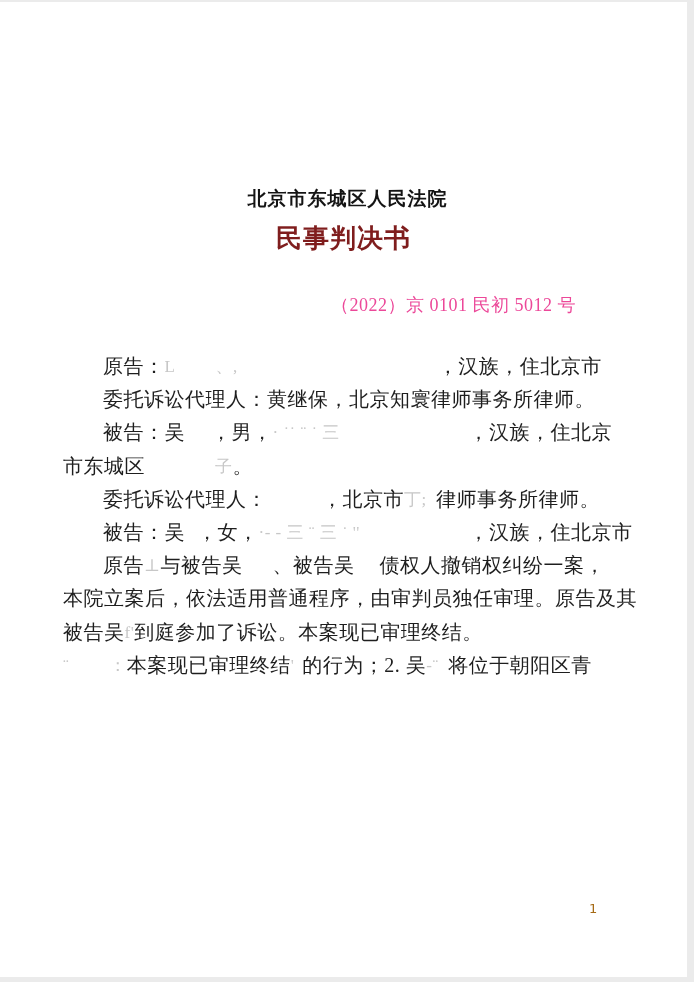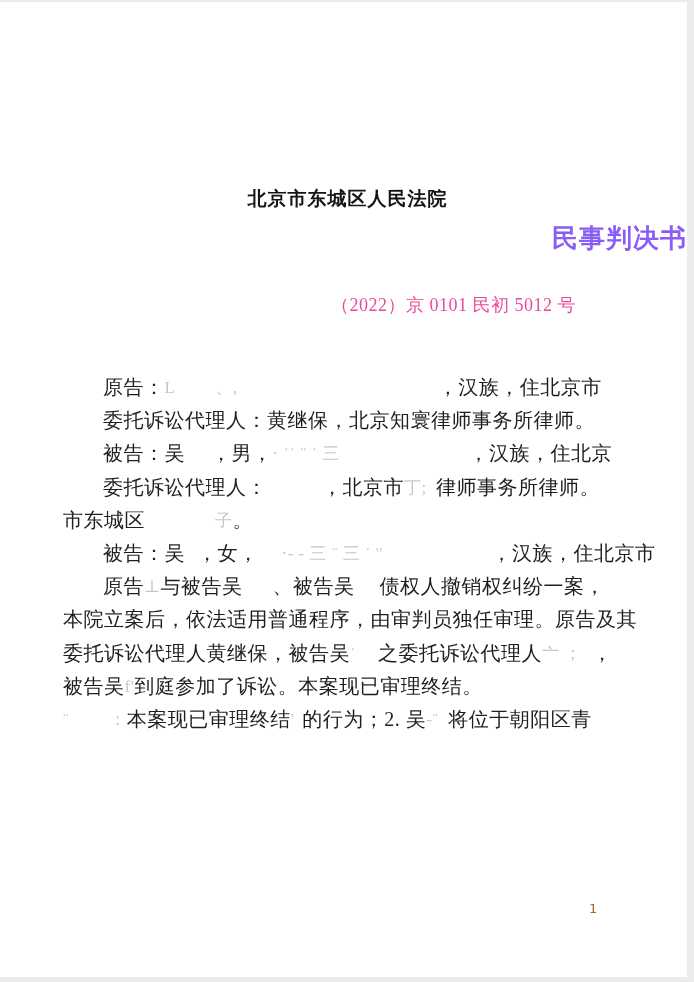--- a/index.html
+++ b/index.html
@@ -31,39 +31,39 @@
     font-size: 19px;
     font-weight: bold;
     letter-spacing: 1px;
     color: #141414;
   }
   .doc-type {
     position: absolute;
     top: 219px;
     left: 0;
     width: 100%;
-    text-align: right;
+    text-align: center;
     font-size: 26px;
     font-weight: bold;
     letter-spacing: 1px;
-    color: #8b5cf6;
+    color: #7f1d1d;
   }
   .case-number {
     position: absolute;
     left: 331px;
     top: 291px;
     font-size: 18px;
     color: #ec4899;
     letter-spacing: 0.5px;
     white-space: nowrap;
   }
   .doc-body {
     position: absolute;
     left: 63px;
-    top: 369px;
+    top: 348px;
     width: 578px;
   }
   .doc-line {
     height: 33.2px;
     line-height: 33.2px;
     font-size: 20px;
     color: #1e1e1e;
     white-space: nowrap;
     letter-spacing: 0.5px;
   }
@@ -101,23 +101,22 @@
 <body>
 
 <div class="page">
   <div class="court-name">北京市东城区人民法院</div>
   <div class="doc-type">民事判决书</div>
   <div class="case-number">（2022）京 0101 民初 5012 号</div>
   <div class="doc-body">
       <div class="doc-line indent"><span class="seg-text">原告：</span><span class="seg-faint">L</span><span class="seg-gap" style="width: 40px;"></span><span class="seg-faint">、,</span><span class="seg-gap" style="width: 200px;"></span><span class="seg-text">，汉族，住北京市</span></div>
       <div class="doc-line indent"><span class="seg-text">委托诉讼代理人：黄继保，北京知寰律师事务所律师。</span></div>
       <div class="doc-line indent"><span class="seg-text">被告：吴</span><span class="seg-gap" style="width: 26px;"></span><span class="seg-text">，男，</span><span class="seg-gap" style="width: 196px;">· ˙˙ ¨ ˙ 三</span><span class="seg-text">，汉族，住北京</span></div>
+      <div class="doc-line"><span class="seg-text">市东城区</span><span class="seg-gap" style="width: 70px;"></span><span class="seg-faint">子</span><span class="seg-text">。</span></div>
       <div class="doc-line indent"><span class="seg-text">委托诉讼代理人：</span><span class="seg-gap" style="width: 55px;"></span><span class="seg-text">，北京市</span><span class="seg-gap" style="width: 32px;">丁;</span><span class="seg-text">律师事务所律师。</span></div>
-      <div class="doc-line"><span class="seg-text">市东城区</span><span class="seg-gap" style="width: 70px;"></span><span class="seg-faint">子</span><span class="seg-text">。</span></div>
-      <div class="doc-line indent"><span class="seg-text">被告：吴</span><span class="seg-gap" style="width: 12px;"></span><span class="seg-text">，女，</span><span class="seg-gap" style="width: 210px; margin-left: 23px;">·- - 三 ¨ 三 ˙ ''</span><span class="seg-text">，汉族，住北京市</span></div>
+      <div class="doc-line indent"><span class="seg-text">被告：吴</span><span class="seg-gap" style="width: 12px;"></span><span class="seg-text">，女，</span><span class="seg-gap" style="width: 210px;">·- - 三 ¨ 三 ˙ ''</span><span class="seg-text">，汉族，住北京市</span></div>
       <div class="doc-line indent"><span class="seg-text">原告</span><span class="seg-faint">⊥</span><span class="seg-text">与被告吴</span><span class="seg-gap" style="width: 30px;"></span><span class="seg-text">、被告吴</span><span class="seg-gap" style="width: 25px;"></span><span class="seg-text">债权人撤销权纠纷一案，</span></div>
       <div class="doc-line"><span class="seg-text">本院立案后，依法适用普通程序，由审判员独任审理。原告及其</span></div>
-      <div class="doc-line"><span class="seg-text">委托诉讼代理人黄继保，被告吴</span><span class="seg-gap" style="width: 28px;">˙</span><span class="seg-text">之委托诉讼代理人</span><span class="seg-gap" style="width: 50px;">亠 ；</span><span class="seg-text">，</span></div>
       <div class="doc-line"><span class="seg-text">被告吴</span><span class="seg-faint">f'</span><span class="seg-text">到庭参加了诉讼。本案现已审理终结。</span></div>
       <div class="doc-line"><span class="seg-faint">¨</span><span class="seg-gap" style="width: 40px;"></span><span class="seg-faint">：</span><span class="seg-text">本案现已审理终结</span><span class="seg-faint">'</span><span class="seg-gap" style="width: 8px;"></span><span class="seg-text">的行为；2. 吴</span><span class="seg-gap" style="width: 22px;">-¨</span><span class="seg-text">将位于朝阳区青</span></div>
     </div>
   <div class="page-number">1</div>
 </div>
 
 </body></html>

